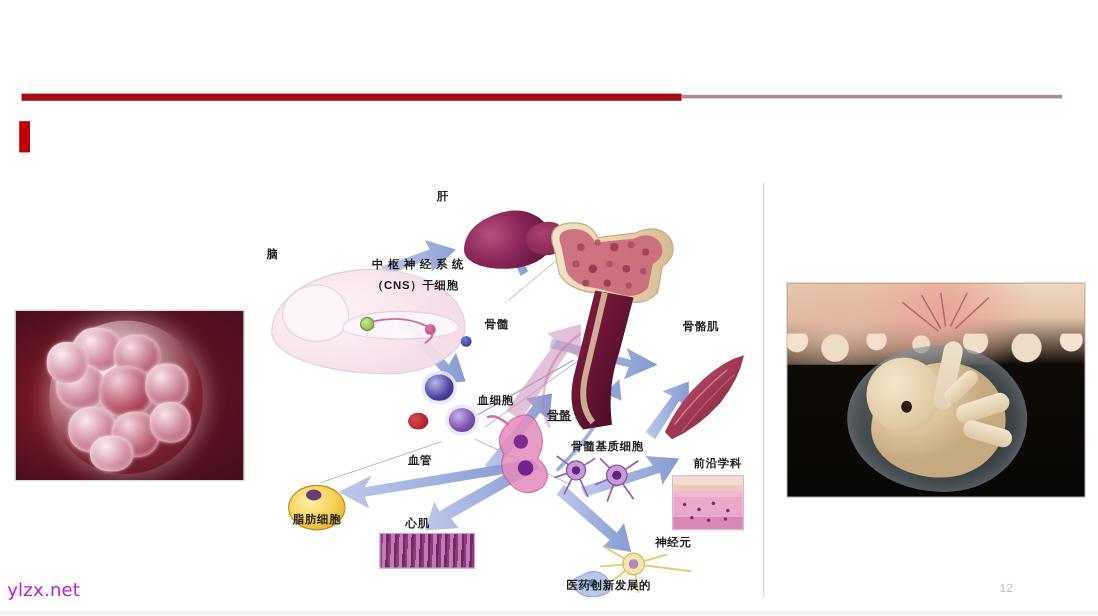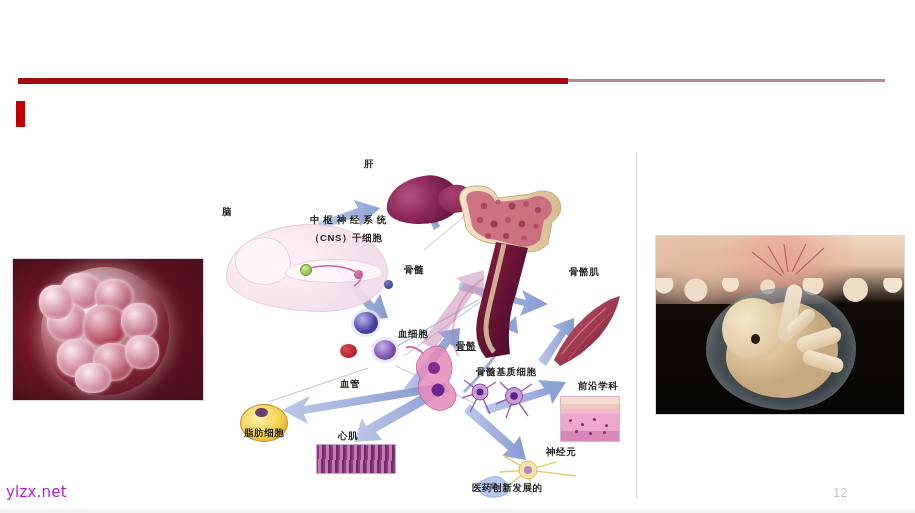--- a/index.html
+++ b/index.html
@@ -311,21 +311,21 @@
     top: 483px;
     font-size: 15px;
     color: #b51fd4;
     letter-spacing: .2px;
     font-family: "DejaVu Sans", sans-serif;
   }
   #pagenum {
     position: absolute;
     left: 833px;
     top: 485px;
-    font-size: 13px;
+    font-size: 10px;
     color: #c3c3c3;
   }
   #bottom-edge {
     position: absolute;
     left: 0; top: 509px;
     width: 915px; height: 4px;
     background: #f2f2f2;
   }
 </style>
 </head>

